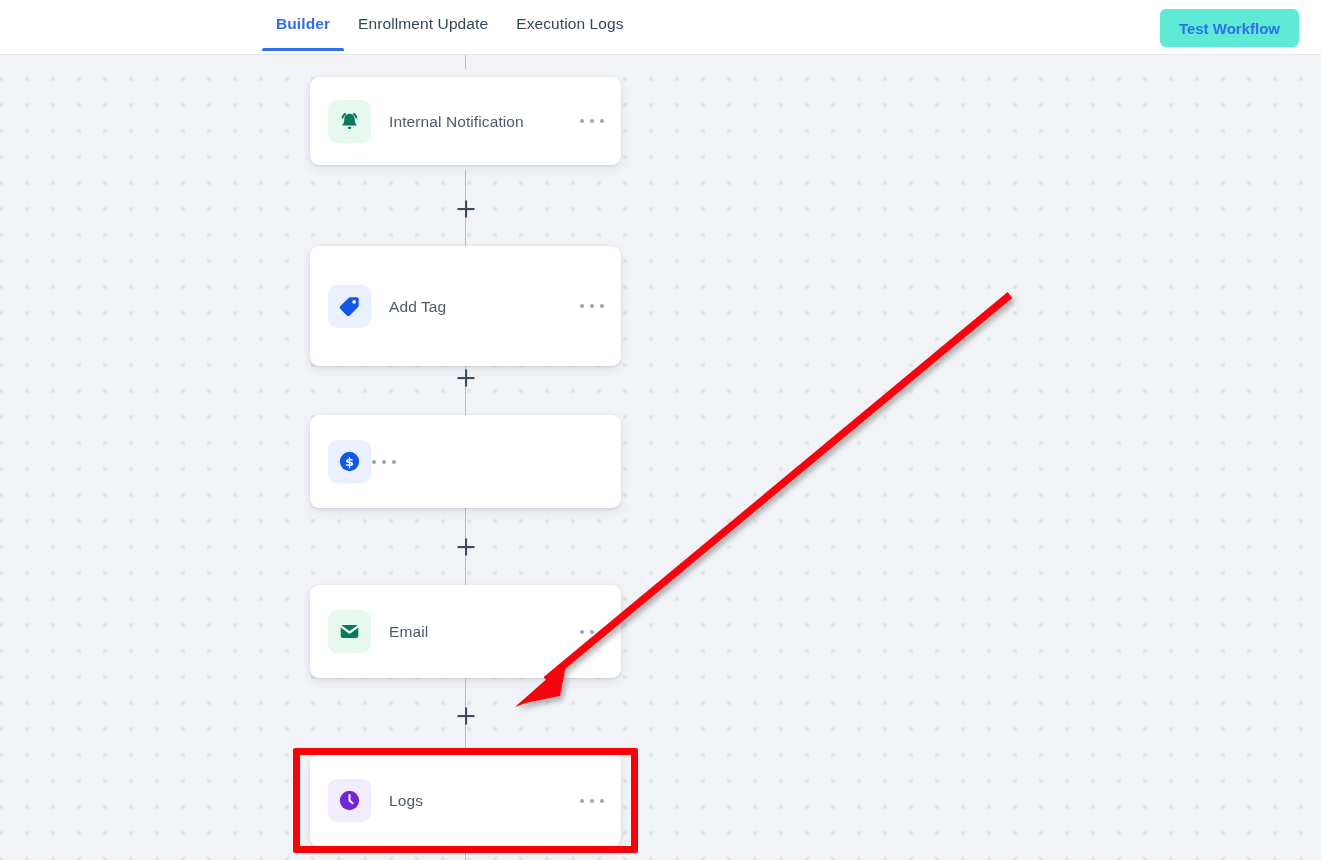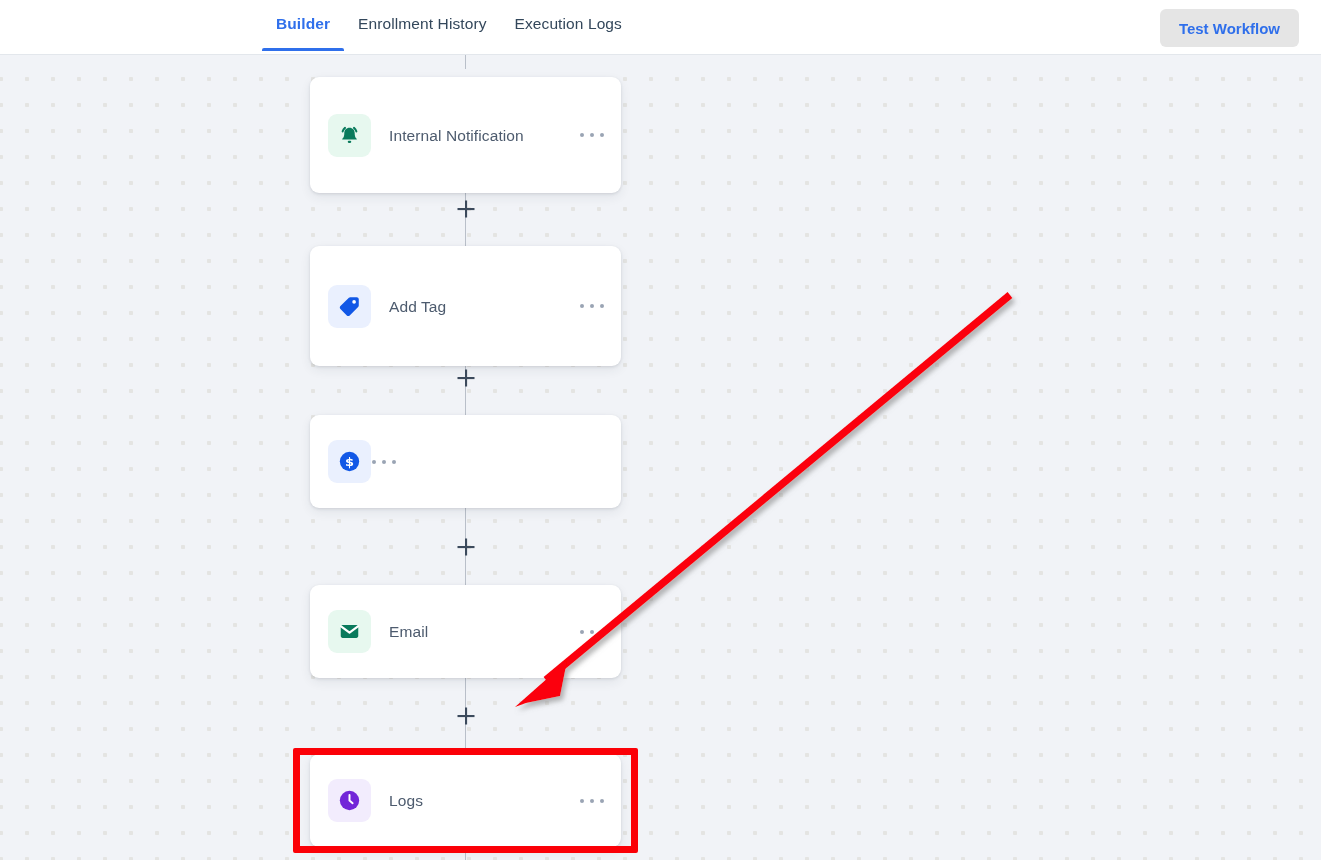--- a/index.html
+++ b/index.html
@@ -63,21 +63,21 @@
   }
 
   .test-workflow-btn {
     position: absolute;
     right: 22px;
     top: 9px;
     height: 38px;
     padding: 0 19px;
     display: flex;
     align-items: center;
-    background: #e5e5e5;
+    background: #5eead4;
     color: #2f6feb;
     font-size: 15px;
     font-weight: 700;
     border: none;
     border-radius: 6px;
     cursor: pointer;
     font-family: "Liberation Sans", sans-serif;
   }
 
   
@@ -183,21 +183,21 @@
 <body>
 
 <div id="app">
 
   <div class="topbar">
     <div class="tabs">
       <div class="tab active">
         <span>Builder</span>
       </div>
       <div class="tab">
-        <span>Enrollment History</span>
+        <span>Enrollment Update</span>
       </div>
       <div class="tab">
         <span>Execution Logs</span>
       </div>
     </div>
 
     <button class="test-workflow-btn">Test Workflow</button>
   </div>
 
   <div class="canvas">
@@ -228,21 +228,21 @@
         <rect x="2.5" y="10" width="17" height="2.1" fill="currentColor"></rect>
       </svg>
     </div>
     <div class="plus" style="top:650px;">
       <svg width="22" height="22" viewBox="0 0 22 22" aria-hidden="true">
         <rect x="10" y="2.5" width="2.1" height="17" fill="currentColor"></rect>
         <rect x="2.5" y="10" width="17" height="2.1" fill="currentColor"></rect>
       </svg>
     </div>
 
-    <div class="node" style="top:22px;height:116px;">
+    <div class="node" style="top:22px;height:88px;">
       <div class="node-icon" style="background:#e7f8ef;">
         <svg width="25" height="25" viewBox="0 0 24 24" fill="none" stroke="#0a7a5c" stroke-width="1.9" stroke-linecap="round">
           <path d="M12 4.6c-3 0-5 2.2-5 5.2 0 3.6-1.2 4.6-1.9 5.3-.3.3-.1.8.3.8h13.2c.4 0 .6-.5.3-.8-.7-.7-1.9-1.7-1.9-5.3 0-3-2-5.2-5-5.2z" fill="#0a7a5c" stroke="none"></path>
           <rect x="10.3" y="17" width="3.4" height="2.1" rx="1" fill="#0a7a5c" stroke="none"></rect>
           <path d="M5.4 8.1C5.9 6.6 6.7 5.5 7.7 4.7"></path>
           <path d="M18.6 8.1C18.1 6.6 17.3 5.5 16.3 4.7"></path>
         </svg>
       </div>
       <div class="node-label">Internal Notification</div>
       <div class="node-menu">

